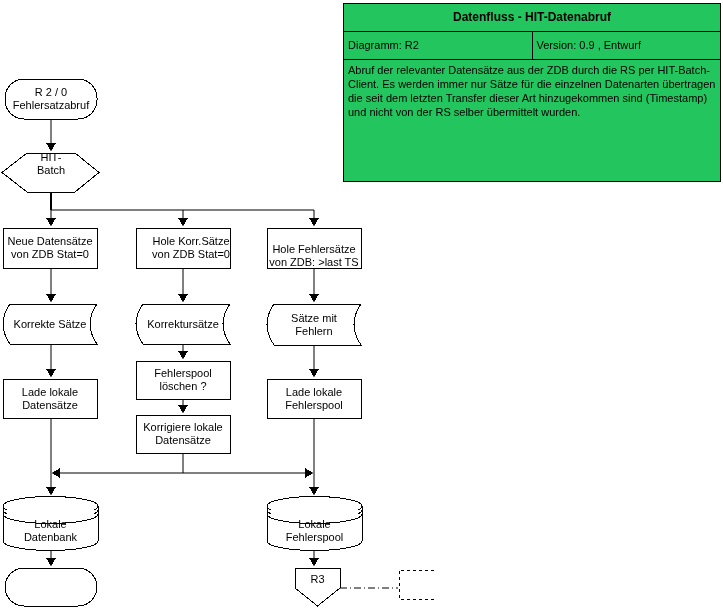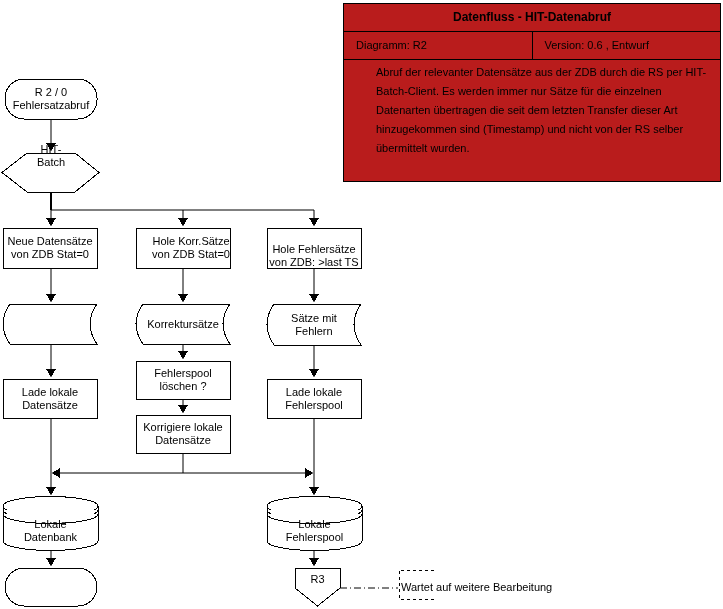--- a/index.html
+++ b/index.html
@@ -11,32 +11,32 @@
   #shapes { position:absolute; left:0; top:0; }
   .lbl {
     position:absolute; display:flex; align-items:center; justify-content:center;
     text-align:center; font:11px/13px "Liberation Sans", sans-serif;
     white-space:pre-line; pointer-events:none;
   }
   .lbl-left { justify-content:flex-start; white-space:nowrap; }
   
   .tbl {
     position:absolute; left:343px; top:3px; width:378px; height:179px;
-    border:1px solid #000; box-sizing:border-box; background:#b91c1c;
+    border:1px solid #000; box-sizing:border-box; background:#22c55e;
     font:11px/13px "Liberation Sans", sans-serif;
   }
   .tbl-title {
     height:27px; border-bottom:1px solid #000; display:flex;
     align-items:center; justify-content:center;
     font-weight:bold; font-size:12px;
   }
   .tbl-row { display:flex; height:27px; border-bottom:1px solid #000; }
-  .tbl-cell { flex:1; display:flex; align-items:center; padding-left:4px; box-sizing:border-box;margin-left:8px; }
+  .tbl-cell { flex:1; display:flex; align-items:center; padding-left:4px; box-sizing:border-box; }
   .tbl-cell.first { border-right:1px solid #000; }
-  .tbl-desc { padding:3px 4px 0 4px; line-height:19px;margin-left:28px; }
+  .tbl-desc { padding:3px 4px 0 4px; line-height:14px; }
 </style>
 </head>
 <body>
 
 <div id="canvas">
 
   <svg id="shapes" width="723" height="609" viewBox="0 0 723 609" fill="none" stroke="#000" stroke-width="1" shape-rendering="crispEdges">
     <defs>
       <marker id="ah" viewBox="0 0 8 10" refX="8" refY="5" markerUnits="userSpaceOnUse" markerWidth="8" markerHeight="10" orient="auto">
         <path d="M0,0 L8,5 L0,10 Z" fill="#000" stroke="none"></path>
@@ -98,54 +98,54 @@
       </g>
 
       <rect x="5" y="568" width="92" height="38" rx="19"></rect>
       <polygon points="295,568 340,568 340,588 317.5,606 295,588"></polygon>
       <path d="M434,570 H399 V599 H434" stroke-dasharray="3 3" fill="none"></path>
     </g>
   </svg>
 
   <div class="lbl" style="left:5px;top:79px;width:92px;height:40px">R 2 / 0
 Fehlersatzabruf</div>
-  <div class="lbl" style="left:3px;top:136px;width:96px;height:39px">HIT-
+  <div class="lbl" style="left:3px;top:144px;width:96px;height:39px">HIT-
 Batch</div>
 
   <div class="lbl" style="left:3px;top:228px;width:94px;height:40px">Neue Datensätze
 von ZDB Stat=0</div>
   <div class="lbl" style="left:144px;top:228px;width:94px;height:40px">Hole Korr.Sätze
 von ZDB Stat=0</div>
   <div class="lbl" style="left:267px;top:236px;width:94px;height:40px">Hole Fehlersätze
 von ZDB: &gt;last TS</div>
 
+  <div class="lbl" style="left:3px;top:304px;width:94px;height:40px">Korrekte Sätze</div>
   <div class="lbl" style="left:136px;top:304px;width:94px;height:40px">Korrektursätze</div>
   <div class="lbl" style="left:267px;top:304px;width:94px;height:41px">Sätze mit
 Fehlern</div>
 
   <div class="lbl" style="left:3px;top:379px;width:94px;height:39px">Lade lokale
 Datensätze</div>
   <div class="lbl" style="left:136px;top:361px;width:94px;height:38px">Fehlerspool
 löschen ?</div>
   <div class="lbl" style="left:136px;top:415px;width:94px;height:38px">Korrigiere lokale
 Datensätze</div>
   <div class="lbl" style="left:267px;top:379px;width:94px;height:39px">Lade lokale
 Fehlerspool</div>
 
   <div class="lbl" style="left:3px;top:513px;width:95px;height:35px">Lokale
 Datenbank</div>
   <div class="lbl" style="left:267px;top:513px;width:95px;height:35px">Lokale
 Fehlerspool</div>
 
   <div class="lbl" style="left:295px;top:568px;width:45px;height:22px">R3</div>
 
-  <div class="lbl lbl-left" style="left:401px;top:580px;width:200px;height:14px">Wartet auf weitere Bearbeitung</div>
 
   <div class="tbl">
     <div class="tbl-title">Datenfluss - HIT-Datenabruf</div>
     <div class="tbl-row">
       <div class="tbl-cell first">Diagramm: R2</div>
-      <div class="tbl-cell">Version: 0.6 , Entwurf</div>
+      <div class="tbl-cell">Version: 0.9 , Entwurf</div>
     </div>
     <div class="tbl-desc">Abruf der relevanter Datensätze aus der ZDB durch die RS per HIT-Batch-Client. Es werden immer nur Sätze für die einzelnen Datenarten übertragen die seit dem letzten Transfer dieser Art hinzugekommen sind (Timestamp) und nicht von der RS selber übermittelt wurden.</div>
   </div>
 
 </div>
 
 </body></html>

